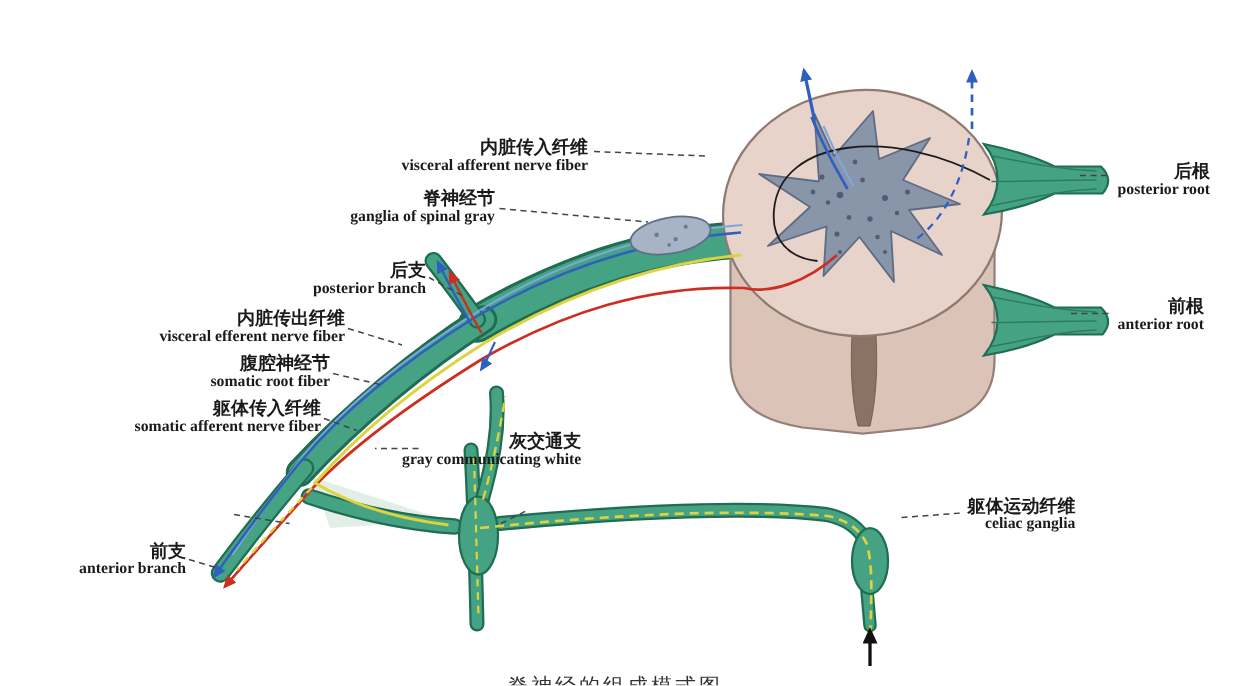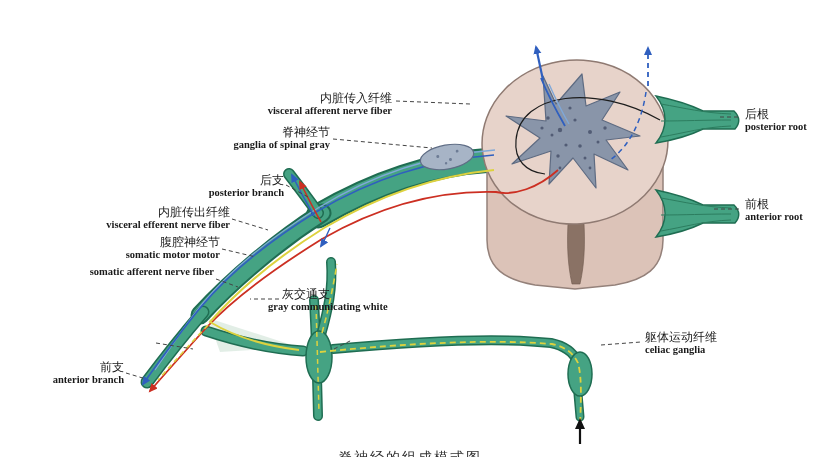--- a/index.html
+++ b/index.html
@@ -2,24 +2,24 @@
 <html style="--nerve-green: #45a383; --nerve-green-dark: #1f6d52; --cord-pink: #e7d3ca; --cord-body: #dcc3b8; --gray-matter: #8995a9; --fiber-blue: #2f5fbf; --fiber-light-blue: #7fa8d9; --fiber-red: #cc2f22; --fiber-yellow: #ddd23f; --label-text: #1a1a1a;"><head>
 <meta charset="utf-8">
 <style>
   html,body{margin:0;padding:0;background:#fff;}
   .stage{
     position:relative;width:826px;height:457px;background:#ffffff;
     overflow:hidden;font-family:"Liberation Serif","DejaVu Serif",serif;
   }
   svg{position:absolute;left:0;top:0;}
   .lbl{position:absolute;color:var(--label-text,#1a1a1a);line-height:1.12;white-space:nowrap;}
-  .lbl .cn{font-size:12px;font-weight:400;}
+  .lbl .cn{font-size:12px;font-weight:700;}
   .lbl .en{font-size:10.5px;font-weight:700;}
   .lbl.right{text-align:right;}
-  .lbl.left{text-align:left;}
+  .lbl.left{text-align:right;}
   .caption{position:absolute;left:338px;top:449px;font-size:14px;letter-spacing:2px;color:#333;}
   
   .band-o{fill:none;stroke:var(--nerve-green-dark,#1f6d52);stroke-linecap:round;stroke-linejoin:round;}
   .band-f{fill:none;stroke:var(--nerve-green,#45a383);stroke-linecap:round;stroke-linejoin:round;}
   .blob{fill:var(--nerve-green,#45a383);stroke:var(--nerve-green-dark,#1f6d52);stroke-width:1.5;}
   .stri{fill:none;stroke:#2c7d5f;stroke-width:1;}
   .fib-b{fill:none;stroke:var(--fiber-blue,#2f5fbf);}
   .fib-lb{fill:none;stroke:var(--fiber-light-blue,#7fa8d9);}
   .fib-r{fill:none;stroke:var(--fiber-red,#cc2f22);}
   .fib-y{fill:none;stroke:var(--fiber-yellow,#ddd23f);}
@@ -181,23 +181,24 @@
   <div class="lbl right" style="right:596px;top:206px">
     <div class="cn">内脏传出纤维</div>
     <div class="en">visceral efferent nerve fiber</div>
   </div>
   <div class="lbl right" style="right:542px;top:174px">
     <div class="cn">后支</div>
     <div class="en">posterior branch</div>
   </div>
   <div class="lbl right" style="right:606px;top:236px">
     <div class="cn">腹腔神经节</div>
-    <div class="en">somatic motor motor</div>
+    <div class="en">somatic root fiber</div>
   </div>
   <div class="lbl right" style="right:612px;top:266px">
+    <div class="cn">躯体传入纤维</div>
     <div class="en">somatic afferent nerve fiber</div>
   </div>
   <div class="lbl left" style="left:268px;top:288px">
     <div class="cn" style="padding-left:14px">灰交通支</div>
     <div class="en">gray communicating white</div>
   </div>
   <div class="lbl right" style="right:702px;top:361px">
     <div class="cn">前支</div>
     <div class="en">anterior branch</div>
   </div>

